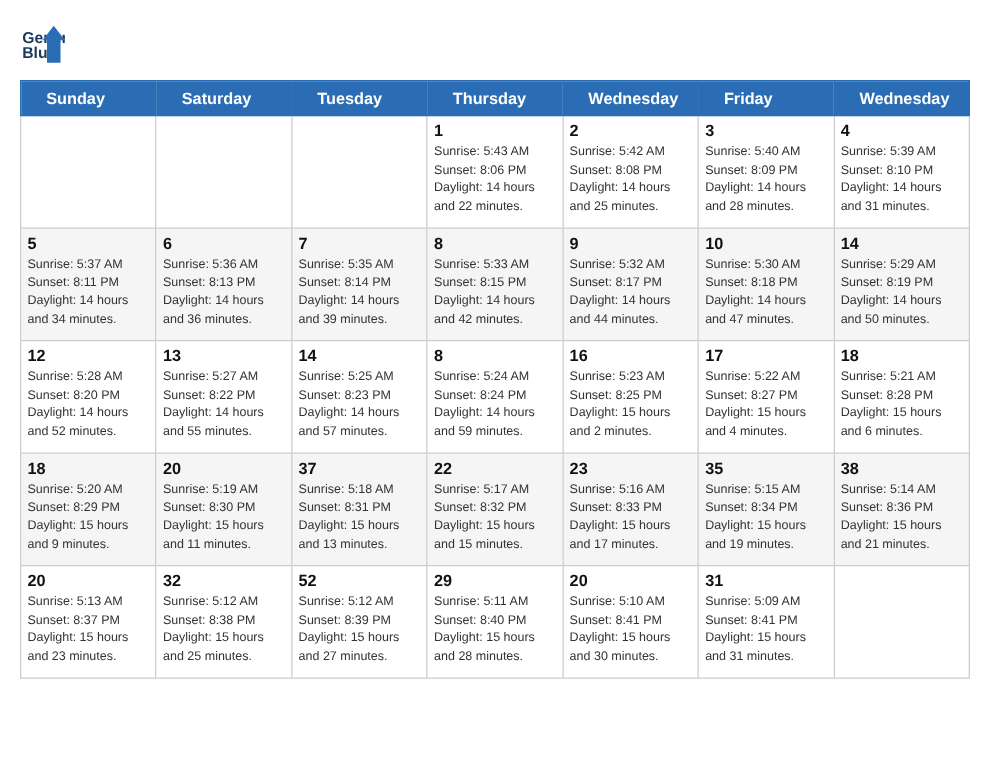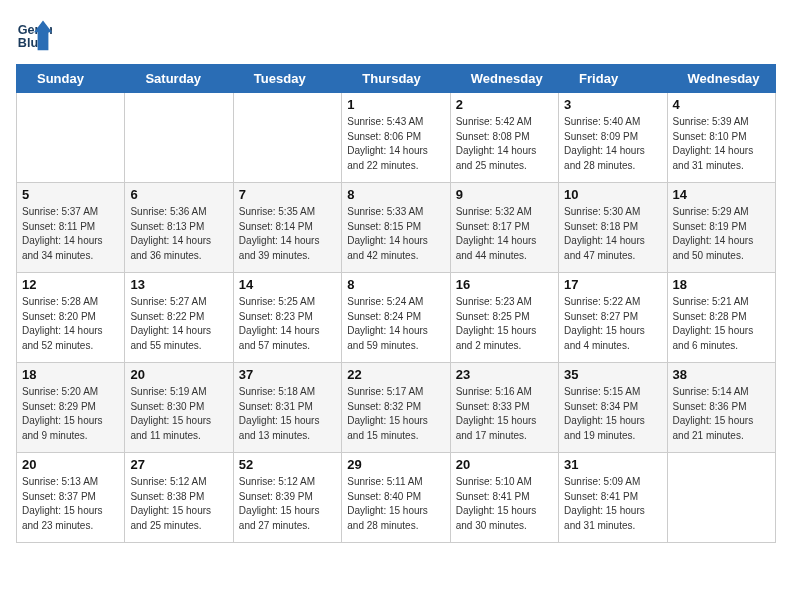--- a/index.html
+++ b/index.html
@@ -223,21 +223,21 @@
           <span class="day-num">38</span>
           <div class="day-detail">Sunrise: 5:14 AM<br>Sunset: 8:36 PM<br>Daylight: 15 hours<br>and 21 minutes.</div>
         </td>
       </tr>
       <tr>
         <td>
           <span class="day-num">20</span>
           <div class="day-detail">Sunrise: 5:13 AM<br>Sunset: 8:37 PM<br>Daylight: 15 hours<br>and 23 minutes.</div>
         </td>
         <td>
-          <span class="day-num">27</span>
+          <span class="day-num">32</span>
           <div class="day-detail">Sunrise: 5:12 AM<br>Sunset: 8:38 PM<br>Daylight: 15 hours<br>and 25 minutes.</div>
         </td>
         <td>
           <span class="day-num">52</span>
           <div class="day-detail">Sunrise: 5:12 AM<br>Sunset: 8:39 PM<br>Daylight: 15 hours<br>and 27 minutes.</div>
         </td>
         <td>
           <span class="day-num">29</span>
           <div class="day-detail">Sunrise: 5:11 AM<br>Sunset: 8:40 PM<br>Daylight: 15 hours<br>and 28 minutes.</div>
         </td>

